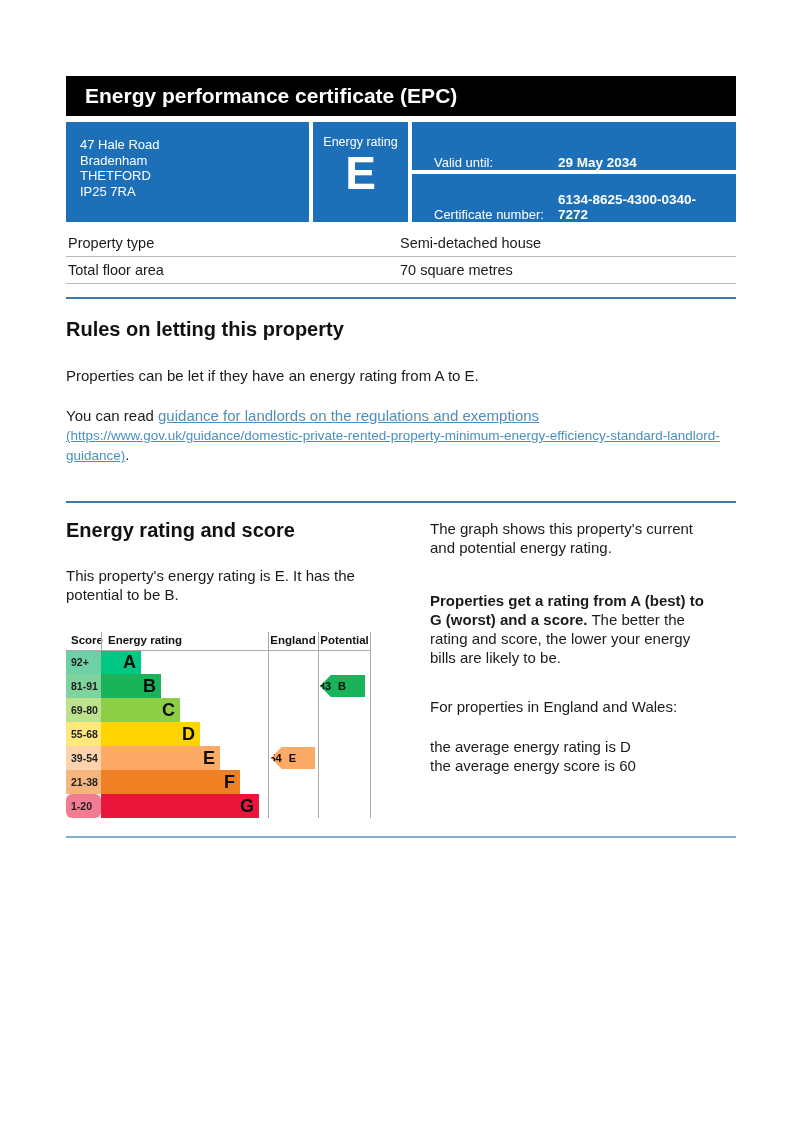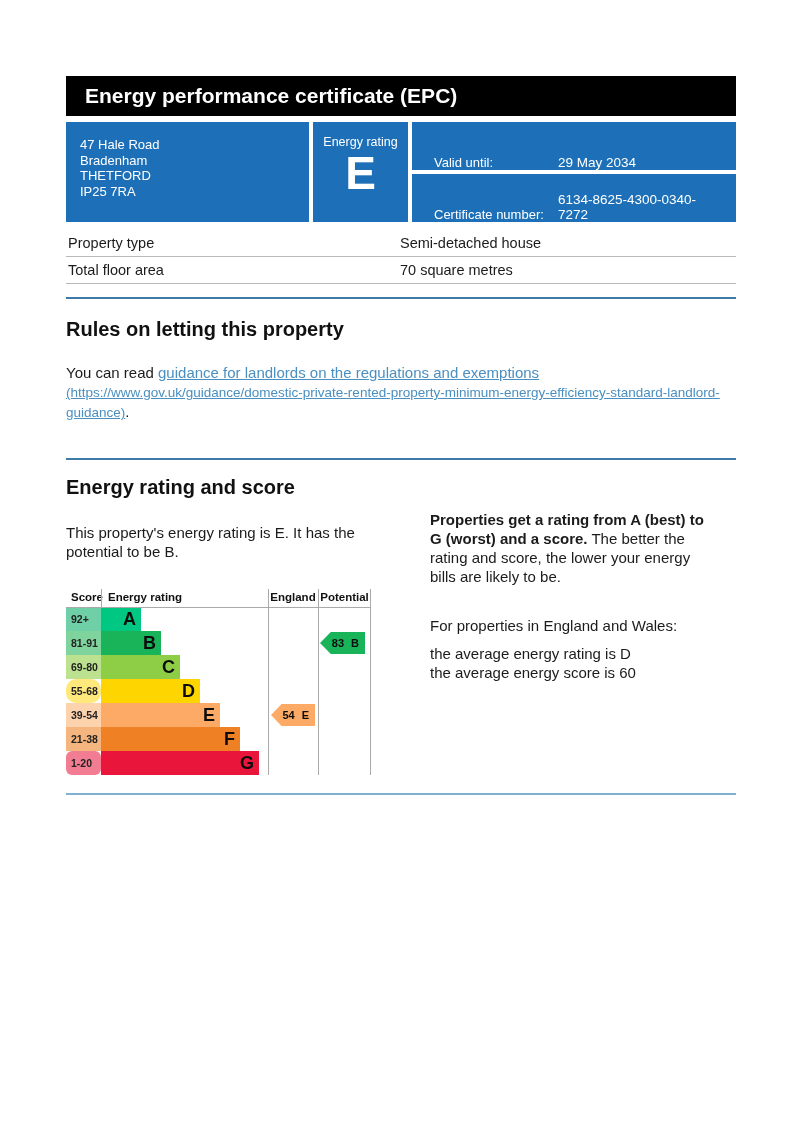--- a/index.html
+++ b/index.html
@@ -33,21 +33,21 @@
     padding-top:13px;
   }
   .rating-box .rating-label { font-size:12.5px; }
   .rating-box .rating-letter { font-size:46px; font-weight:bold; line-height:48px; margin-top:0px; }
   .details-box { flex:1; display:flex; flex-direction:column; gap:4px; }
   .details-row {
     flex:1; background:#1d70b8; color:#ffffff;
     display:flex; align-items:flex-end; padding:0 22px; font-size:13px;
   }
   .details-row .d-label { width:124px; flex:none; }
-  .details-row .d-value { font-weight:normal; font-size:13.5px; }
+  .details-row .d-value { font-weight:bold; font-size:13.5px; }
 
   
   .facts { margin-top:2px; }
   .fact-row {
     display:flex; align-items:center;
     height:27px; border-bottom:1px solid #b9b9b9;
     font-size:14.5px;
   }
   .fact-row .f-label { width:334px; flex:none; padding-left:2px; }
 
@@ -66,21 +66,21 @@
 
   
   .two-col { display:flex; margin-top:16px; }
   .col-left { width:330px; flex:none; }
   .col-right { width:282px; margin-left:34px; font-size:15px; line-height:19px; }
   .col-left .para { margin-top:24px; font-size:15px; line-height:19px; max-width:300px; }
   .col-left .improve-link { display:block; margin-top:26px; font-size:15px; line-height:19px; max-width:290px; }
   .col-right p { margin:0; }
   .col-right .p2 { margin-top:34px; }
   .col-right .p3 { margin-top:30px; }
-  .col-right .p4 { margin-top:9px; }
+  .col-right .p4 { margin-top:21px; }
 
   
   .epc-chart { position:relative; width:305px; height:186px; margin-top:28px; }
   .epc-header { display:flex; height:18px; font-size:11.5px; font-weight:bold; color:#111; }
   .epc-header .hc { line-height:17px; }
   .epc-header .h-score { width:35px; padding-left:5px; }
   .epc-header .h-rating { width:167px; padding-left:7px; }
   .epc-header .h-current { width:50px; text-align:center; }
   .epc-header .h-potential { width:53px; text-align:center; }
   .epc-row { display:flex; height:24px; }
@@ -91,21 +91,21 @@
   .epc-bar { position:relative; }
   .epc-bar .band-letter {
     position:absolute; right:5px; top:0;
     font-size:18px; font-weight:bold; line-height:24px; color:#0b0c0c;
   }
   .vline { position:absolute; width:1px; background:#aaaaaa; top:0; }
   .hline { position:absolute; height:1px; background:#aaaaaa; left:0; width:305px; top:18px; }
   .epc-arrow {
     position:absolute; height:22px;
     display:flex; align-items:center; justify-content:flex-end;
-    padding-right:6px; gap:7px;
+    padding-right:19px; gap:7px;
     font-size:11px; font-weight:bold; color:#0b0c0c;
     clip-path:polygon(0% 50%, 24% 0%, 100% 0%, 100% 100%, 24% 100%);
   }
 </style>
 </head>
 <body>
 
 <div class="page">
 
   <div class="title-bar">Energy performance certificate (EPC)</div>
@@ -141,20 +141,21 @@
     <div class="fact-row">
       <span class="f-label">Total floor area</span>
       <span class="f-value">70 square metres</span>
     </div>
   </div>
 
   <hr class="divider-blue">
 
   <div class="rules">
     <h2 class="section-heading">Rules on letting this property</h2>
+    <p class="para1">Properties can be let if they have an energy rating from A to E.</p>
     <p class="para2"><span>You can read </span><a class="doc-link">guidance for landlords on the regulations and exemptions</a><br>
       <a class="doc-link url-text">(https://www.gov.uk/guidance/domestic-private-rented-property-minimum-energy-efficiency-standard-landlord-guidance)</a><span>.</span>
     </p>
   </div>
 
   <hr class="divider-mid">
 
   <div class="two-col">
     <div class="col-left">
       <h2 class="section-heading">Energy rating and score</h2>
@@ -179,21 +180,21 @@
               <span class="band-letter">B</span>
             </div>
           </div>
           <div class="epc-row">
             <div class="epc-score" style="background: rgb(188, 226, 143);">69-80</div>
             <div class="epc-bar" style="background: rgb(141, 206, 70); width: 79px;">
               <span class="band-letter">C</span>
             </div>
           </div>
           <div class="epc-row">
-            <div class="epc-score" style="background: rgb(255, 233, 125); border-radius: 10px;">55-68</div>
+            <div class="epc-score" style="background: rgb(255, 233, 125);">55-68</div>
             <div class="epc-bar" style="background: rgb(255, 213, 0); width: 99px;">
               <span class="band-letter">D</span>
             </div>
           </div>
           <div class="epc-row">
             <div class="epc-score" style="background: rgb(253, 211, 173);">39-54</div>
             <div class="epc-bar" style="background: rgb(252, 170, 101); width: 119px;">
               <span class="band-letter">E</span>
             </div>
           </div>
@@ -219,20 +220,21 @@
             <span>E</span>
           </div>
           <div class="epc-arrow" style="background: rgb(25, 180, 89); width: 45px; left: 254px; top: 43px;">
             <span>83</span>
             <span>B</span>
           </div>
         </div>
     </div>
 
     <div class="col-right">
+      <p class="p1">The graph shows this property's current and potential energy rating.</p>
       <p class="p2"><b>Properties get a rating from A (best) to G (worst) and a score.</b><span> The better the rating and score, the lower your energy bills are likely to be.</span></p>
       <p class="p3">For properties in England and Wales:</p>
       <p class="p4"><span>the average energy rating is D</span><br><span>the average energy score is 60</span></p>
     </div>
   </div>
 
   <hr class="divider-light">
 
 </div>
 

